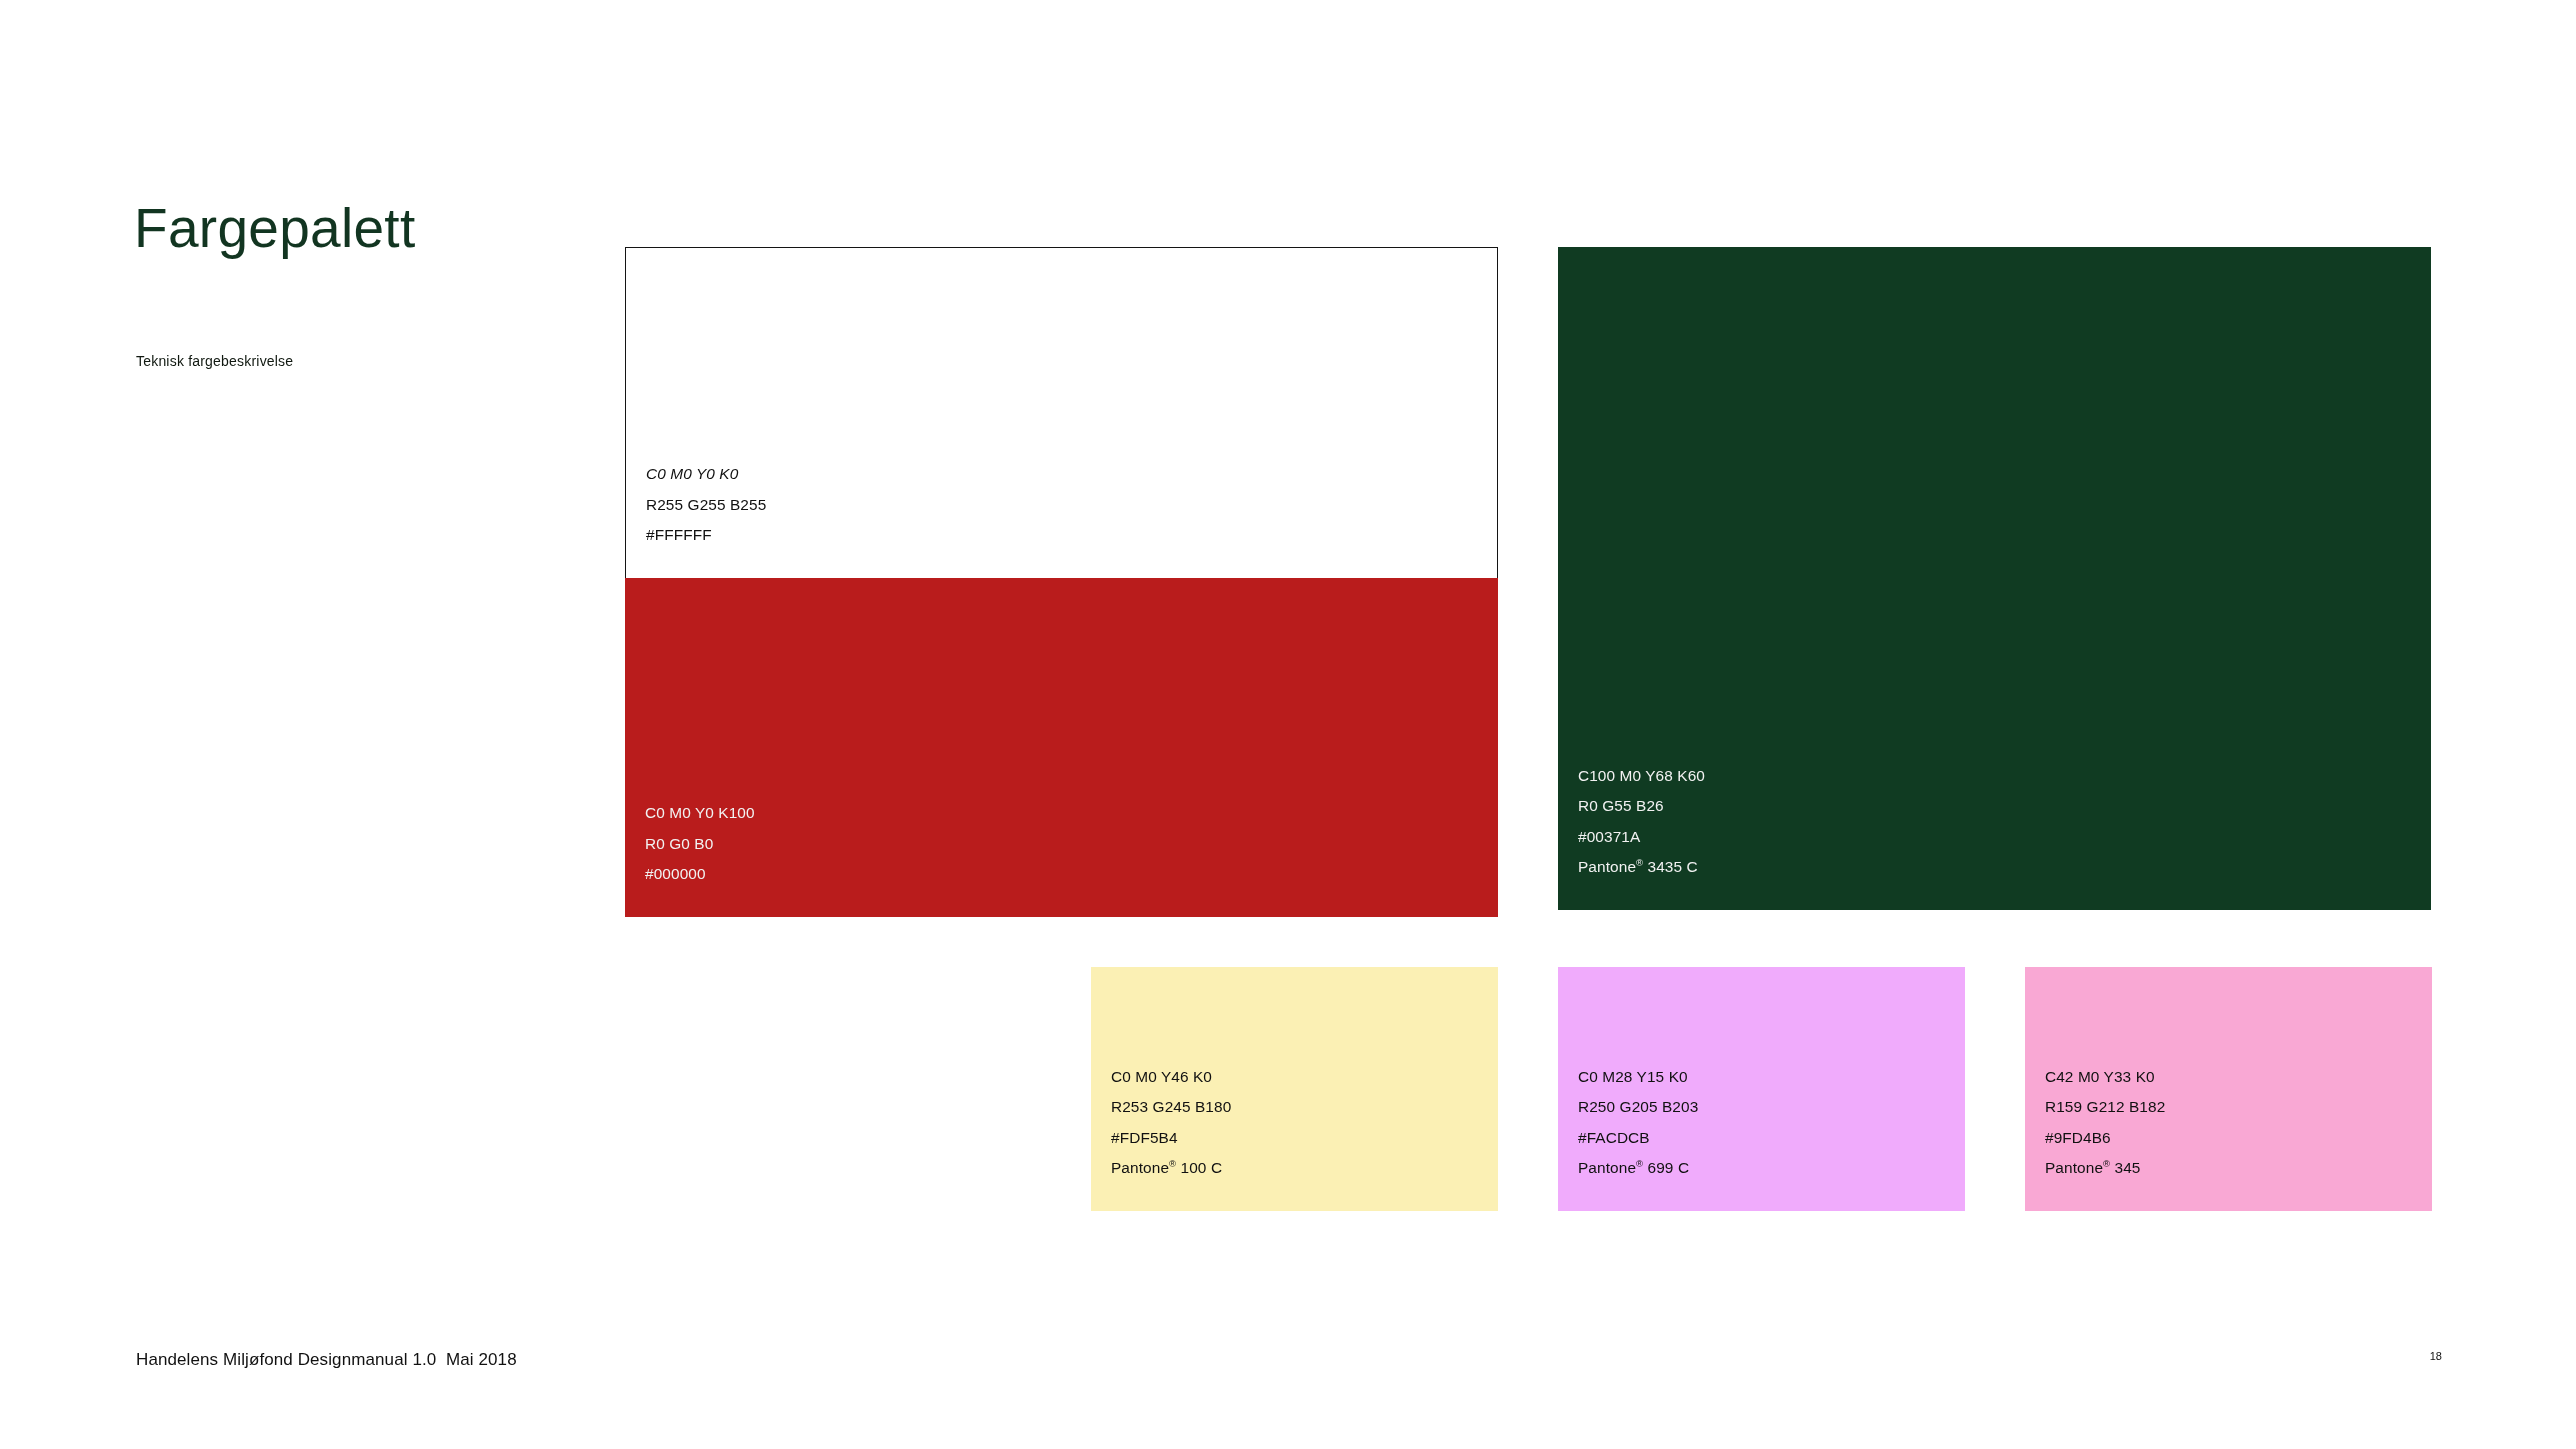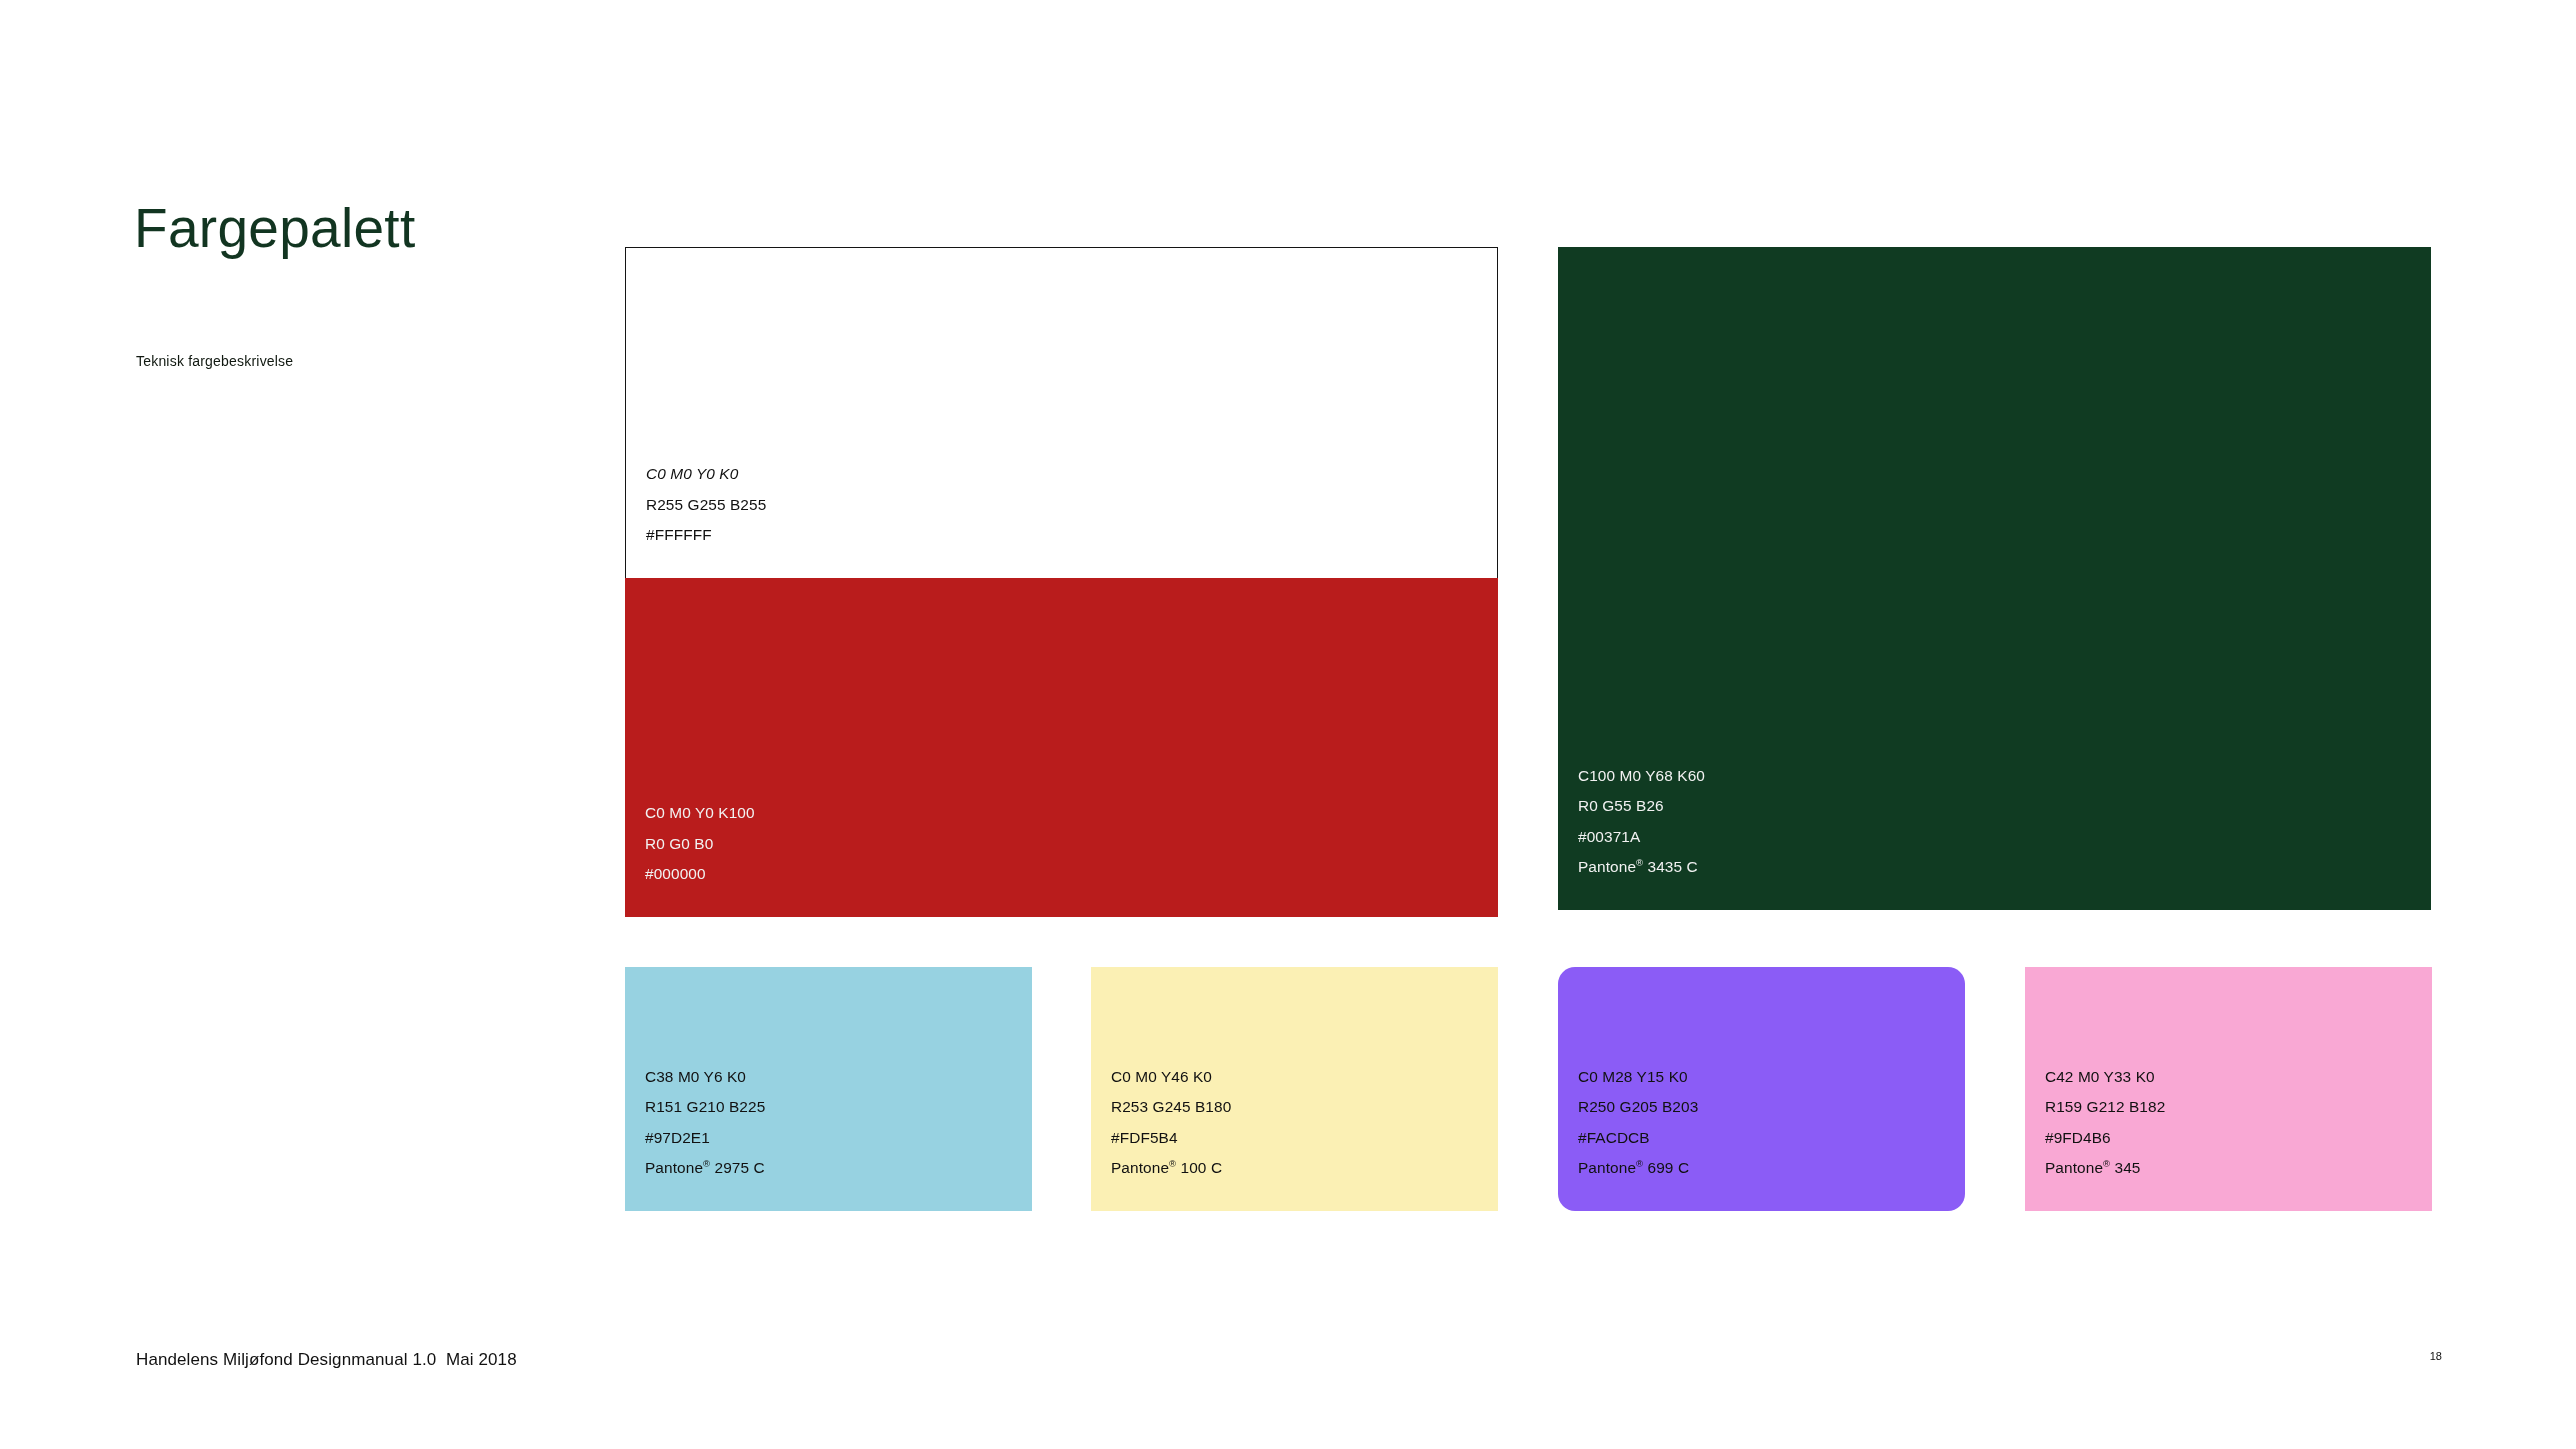--- a/index.html
+++ b/index.html
@@ -114,21 +114,21 @@
     width: 407px;
   }
   .swatch-row-item .spec { color: #111111; }
   .swatch-row-item .l1 { bottom: 127px; }
   .swatch-row-item .l2 { bottom: 97px; }
   .swatch-row-item .l3 { bottom:  66px; }
   .swatch-row-item .l4 { bottom:  36px; }
 
   #swatch-blue  { left: 625px;  background: #97D2E1; }
   #swatch-yellow{ left: 1091px; background: #FBF0B4; }
-  #swatch-pink  { left: 1558px; background: #8b5cf6; border-radius: 17px; }
+  #swatch-pink  { left: 1558px; background: #f0abfc; }
   #swatch-mint  { left: 2025px; background: #f9a8d4; width: 407px; }
 
   
   .footer-text {
     position: absolute;
     left: 136px;
     top: 1351px;
     font-size: 17px;
     line-height: 1;
     letter-spacing: 0.1px;
@@ -165,26 +165,20 @@
     <div class="spec l3">#000000</div>
   </div>
 
   <div class="swatch" id="swatch-green">
     <div class="spec l1">C100 M0 Y68 K60</div>
     <div class="spec l2">R0 G55 B26</div>
     <div class="spec l3">#00371A</div>
     <div class="spec l4">Pantone<sup>®</sup> 3435 C</div>
   </div>
 
-  <div class="swatch swatch-row-item" id="swatch-blue">
-    <div class="spec l1">C38 M0 Y6 K0</div>
-    <div class="spec l2">R151 G210 B225</div>
-    <div class="spec l3">#97D2E1</div>
-    <div class="spec l4">Pantone<sup>®</sup> 2975 C</div>
-  </div>
 
   <div class="swatch swatch-row-item" id="swatch-yellow">
     <div class="spec l1">C0 M0 Y46 K0</div>
     <div class="spec l2">R253 G245 B180</div>
     <div class="spec l3">#FDF5B4</div>
     <div class="spec l4">Pantone<sup>®</sup> 100 C</div>
   </div>
 
   <div class="swatch swatch-row-item" id="swatch-pink">
     <div class="spec l1">C0 M28 Y15 K0</div>

